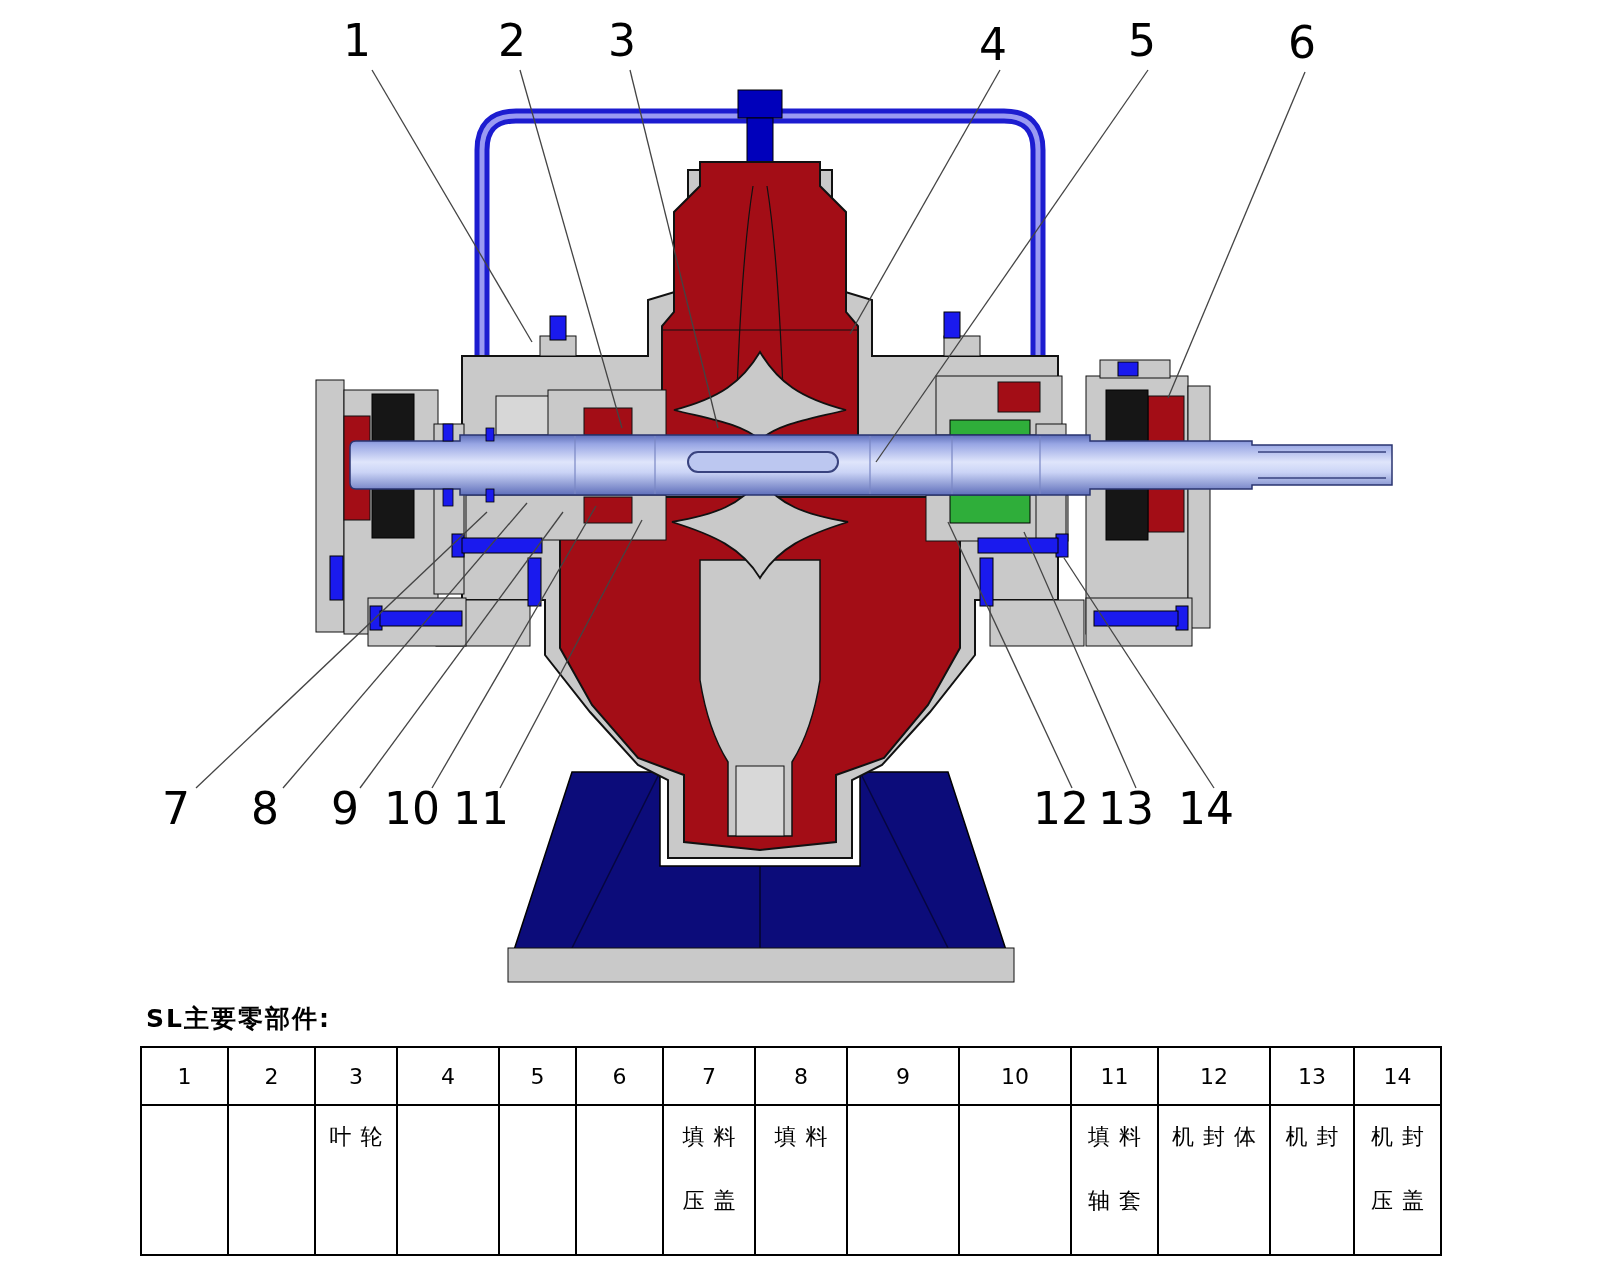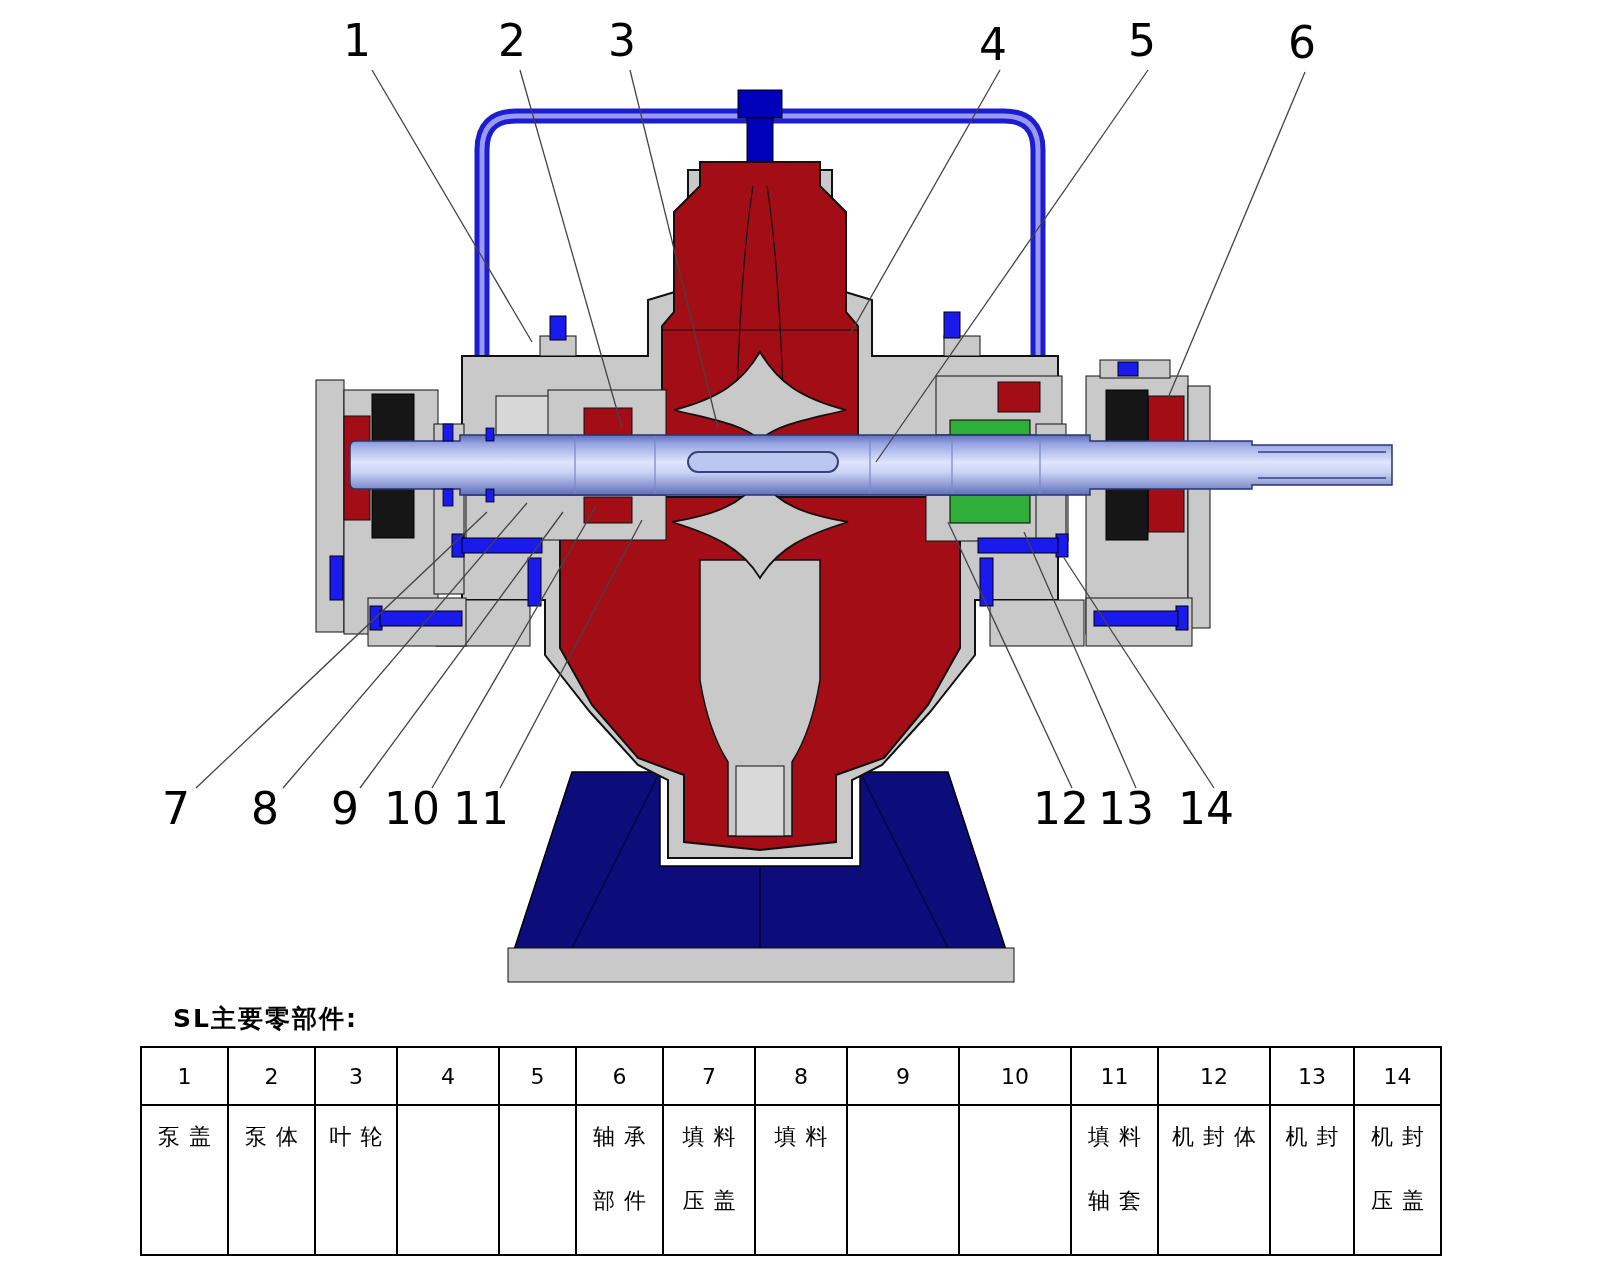--- a/index.html
+++ b/index.html
@@ -1,21 +1,21 @@
 <!DOCTYPE html>
 <html><head>
 <meta charset="utf-8">
 <style>
   html,body{margin:0;padding:0;background:#ffffff;}
   .page{position:relative;width:1600px;height:1280px;background:#ffffff;overflow:hidden;
         font-family:"DejaVu Sans",sans-serif;}
   svg{position:absolute;top:0;left:0;}
   .callout-num{font-family:"DejaVu Sans",sans-serif;font-size:44px;fill:#000;}
   .caption{position:absolute;left:146px;top:1002px;font-size:25px;font-weight:bold;
-           letter-spacing:2px;color:#000;margin-left:27px;}
+           letter-spacing:2px;color:#000;}
   .parts-table{position:absolute;left:140px;top:1046px;display:flex;
                border:2px solid #000;background:#fff;}
   .col{display:flex;flex-direction:column;border-right:2px solid #000;}
   .col:last-child{border-right:none;}
   .cell{box-sizing:border-box;}
   .cell.head{height:58px;border-bottom:2px solid #000;display:flex;align-items:center;
              justify-content:center;font-size:22px;color:#000;}
   .cell.body{height:148px;padding-top:16px;display:flex;flex-direction:column;
              align-items:center;gap:34px;font-size:22px;color:#000;}
   .cell.body .line{letter-spacing:9px;margin-right:-9px;line-height:30px;white-space:nowrap;}
@@ -191,48 +191,38 @@
     <text class="callout-num" x="1126" y="824">13</text>
     <text class="callout-num" x="1206" y="824">14</text>
   </g>
 </svg>
 
 <div class="caption">SL主要零部件:</div>
 
 <div class="parts-table">
       <div class="col" style="width: 85px;">
         <div class="cell head">1</div>
-        <div class="cell body">
-          <div class="line">泵盖</div>
-        </div>
       </div>
       <div class="col" style="width: 85px;">
         <div class="cell head">2</div>
-        <div class="cell body">
-          <div class="line">泵体</div>
-        </div>
       </div>
       <div class="col" style="width: 80px;">
         <div class="cell head">3</div>
         <div class="cell body">
           <div class="line">叶轮</div>
         </div>
       </div>
       <div class="col" style="width: 100px;">
         <div class="cell head">4</div>
       </div>
       <div class="col" style="width: 75px;">
         <div class="cell head">5</div>
       </div>
       <div class="col" style="width: 85px;">
         <div class="cell head">6</div>
-        <div class="cell body">
-          <div class="line">轴承</div>
-          <div class="line">部件</div>
-        </div>
       </div>
       <div class="col" style="width: 90px;">
         <div class="cell head">7</div>
         <div class="cell body">
           <div class="line">填料</div>
           <div class="line">压盖</div>
         </div>
       </div>
       <div class="col" style="width: 90px;">
         <div class="cell head">8</div>

